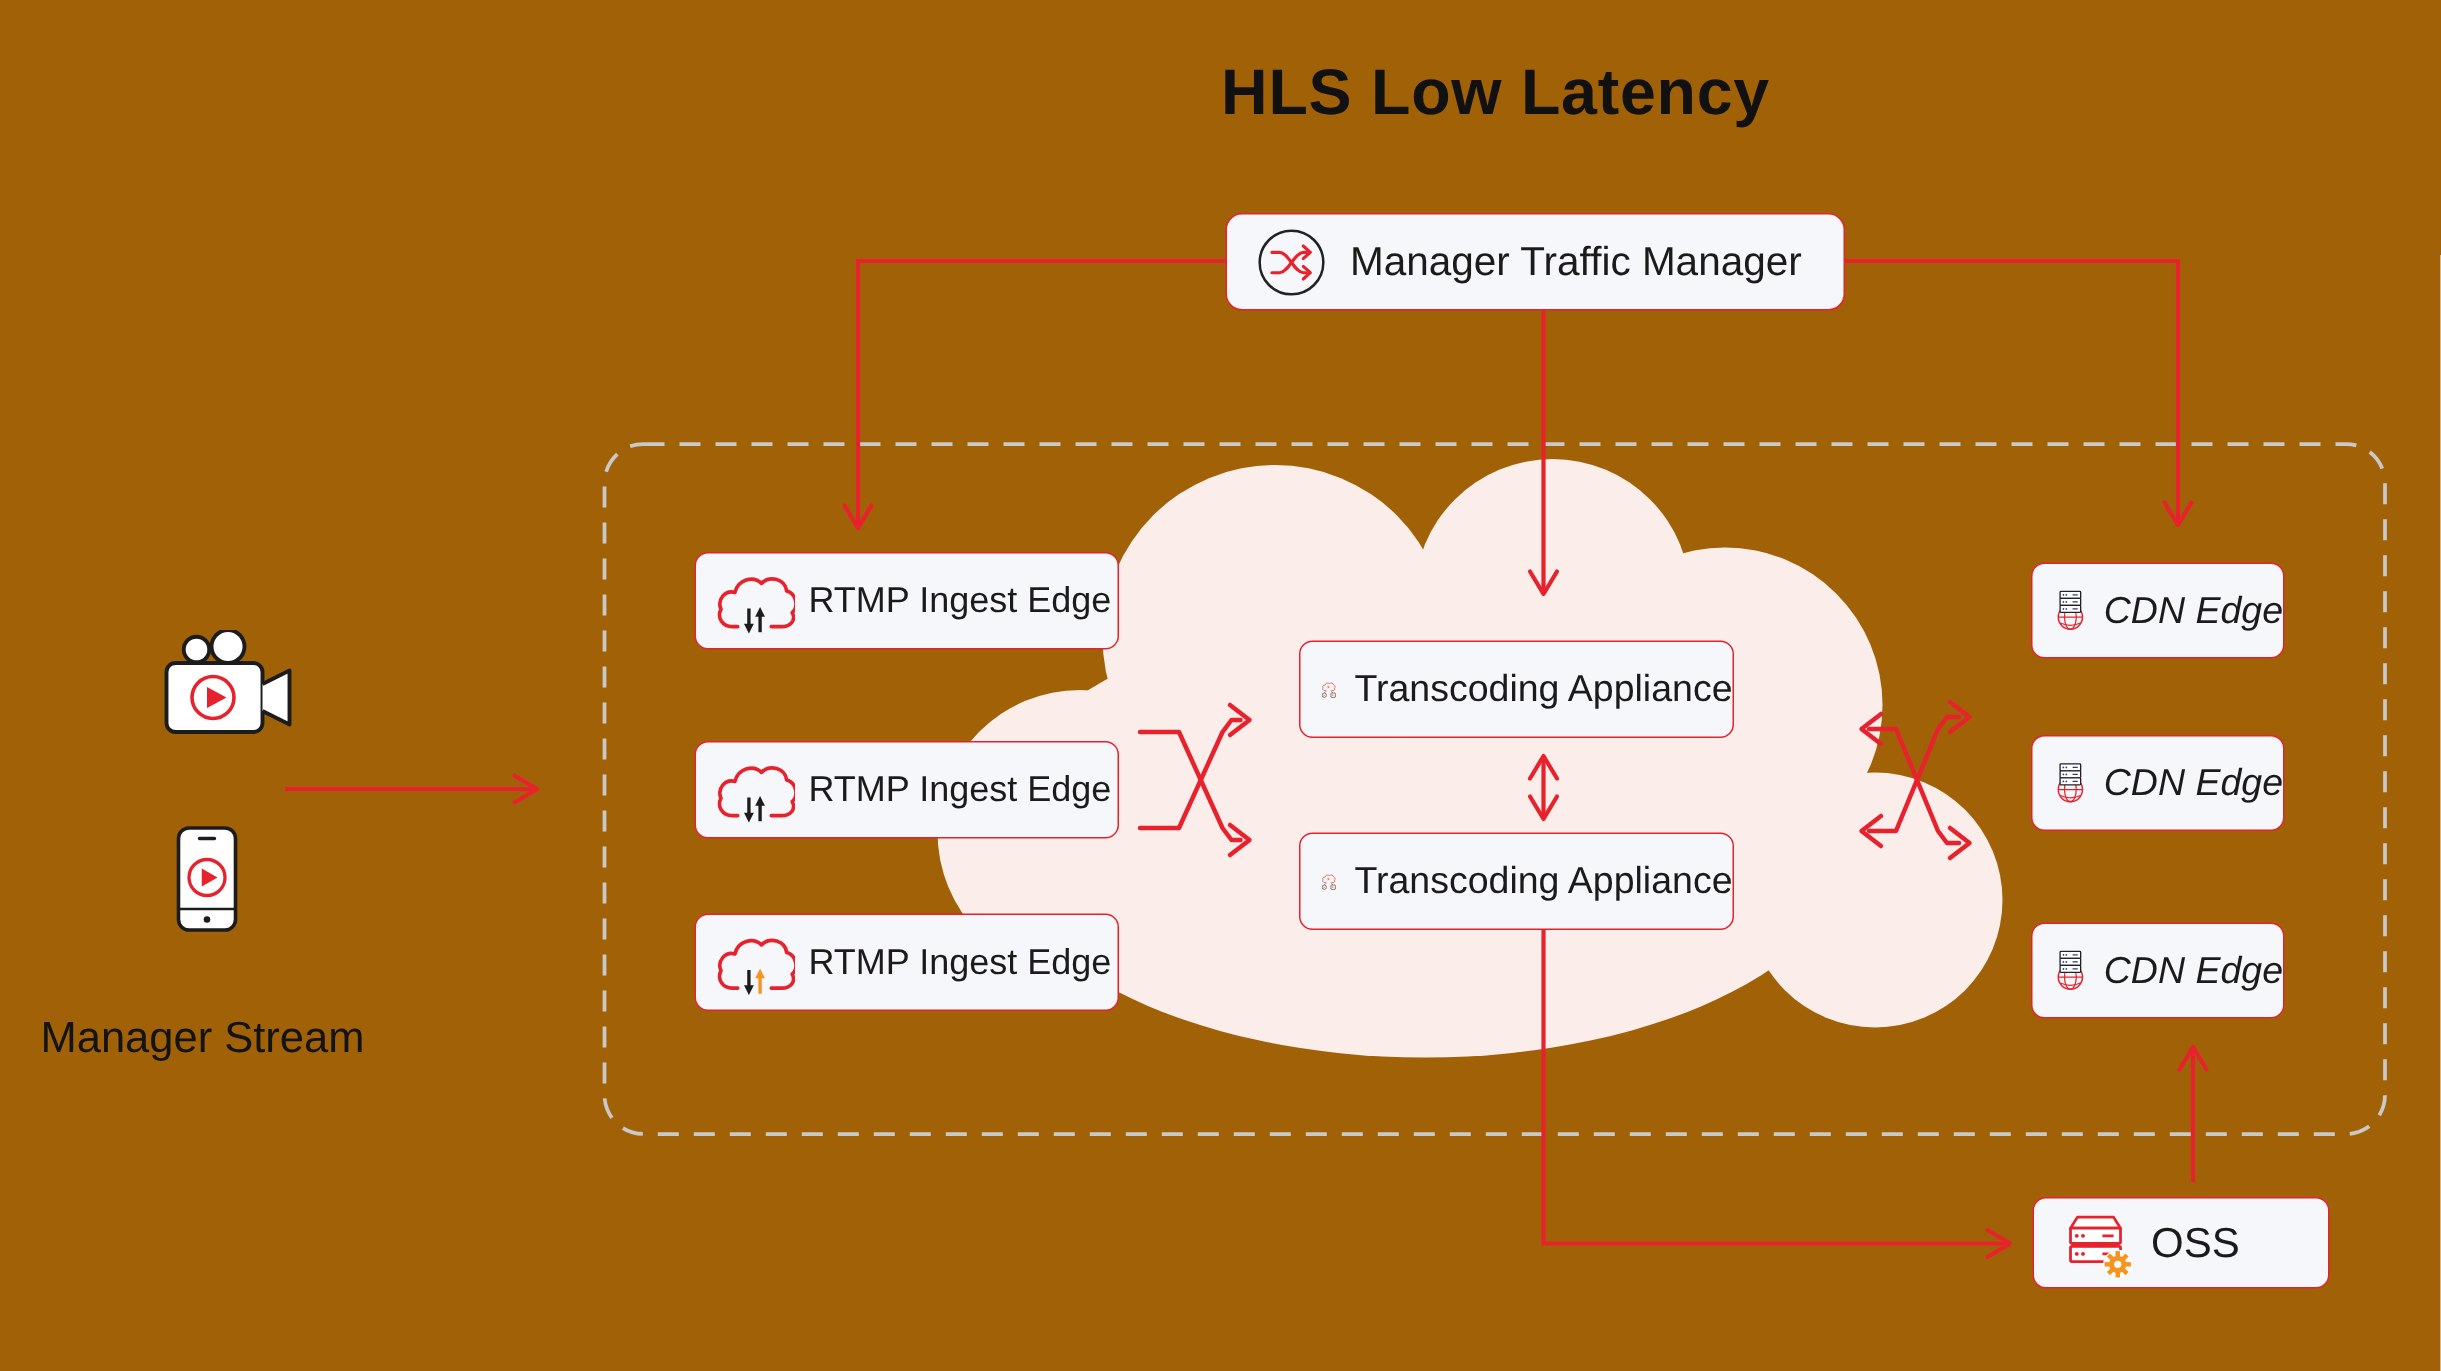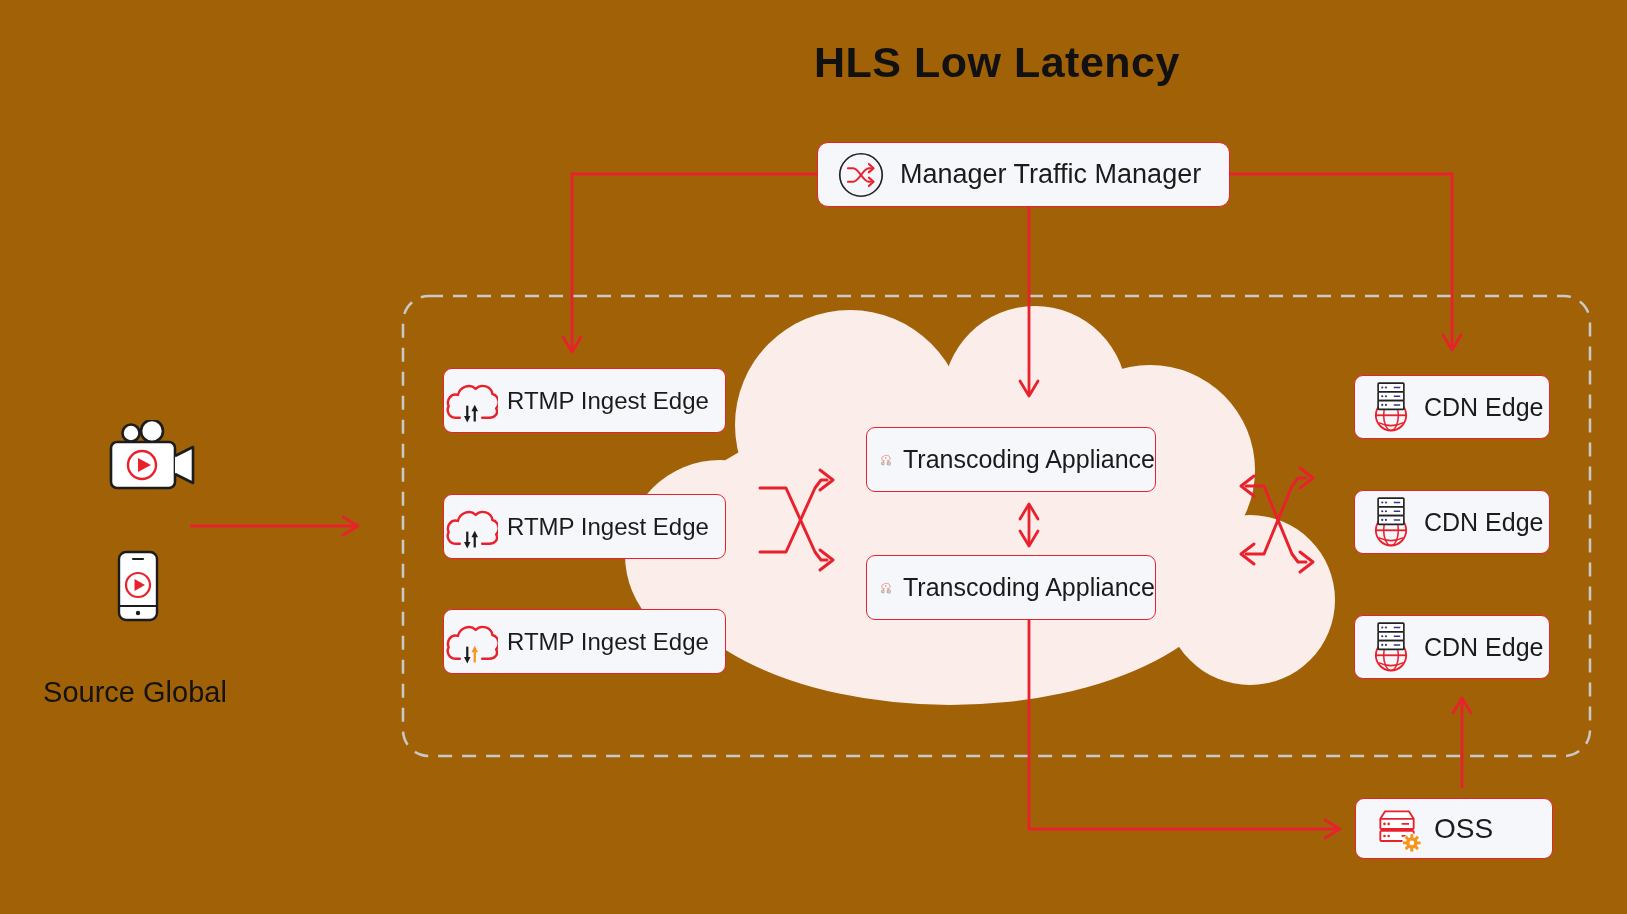--- a/index.html
+++ b/index.html
@@ -6,25 +6,25 @@
   .canvas{position:relative;width:1627px;height:914px;background:#a16207;overflow:hidden;
           font-family:"Liberation Sans", sans-serif;color:#161616;}
   .title{position:absolute;left:797px;top:38px;width:400px;text-align:center;
          font-size:43px;font-weight:700;letter-spacing:.5px;color:#111;}
   svg.overlay{position:absolute;left:0;top:0;z-index:1;pointer-events:none;}
   .node{position:absolute;z-index:2;display:flex;align-items:center;box-sizing:border-box;
         background:#f6f7fa;border:1.6px solid #e8222d;border-radius:9px;}
   .node .lbl{color:#1b1b1b;white-space:nowrap;}
   .gtm{left:817px;top:142px;width:413px;height:65px;padding-left:20px;gap:16px;border-radius:11px;}
   .gtm .lbl{font-size:27px;}
-  .rtmp{left:443px;width:283px;height:65px;gap:9px;}
+  .rtmp{left:463px;width:283px;height:65px;padding-left:12px;gap:9px;}
   .rtmp .lbl{font-size:24px;}
   .ta{left:866px;width:290px;height:65px;padding-left:14px;gap:12px;}
   .ta .lbl{font-size:25px;}
-  .cdn{left:1354px;width:196px;height:64px;padding-left:13px;gap:10px;}
+  .cdn{left:1354px;width:169px;height:64px;padding-left:13px;gap:10px;font-style:italic;}
   .cdn .lbl{font-size:25px;}
   .oss{left:1355px;top:798px;width:198px;height:61px;padding-left:16px;gap:12px;}
   .oss .lbl{font-size:28px;}
   .src-label{position:absolute;left:25px;top:676px;width:220px;text-align:center;
              font-size:29px;color:#131313;z-index:2;}
   .src-icon{position:absolute;z-index:2;}
 </style>
 </head>
 <body>
 
@@ -88,21 +88,21 @@
 
   <svg class="src-icon" style="left:116px;top:550px" width="44" height="72" viewBox="0 0 44 72">
     <rect x="3" y="2" width="38" height="68" rx="7" fill="#fff" stroke="#1c1c1c" stroke-width="2.4"></rect>
     <path d="M17 9 H27" stroke="#1c1c1c" stroke-width="2.2" stroke-linecap="round"></path>
     <path d="M3 56 H41" stroke="#1c1c1c" stroke-width="1.8"></path>
     <circle cx="22" cy="63" r="2.2" fill="#1c1c1c"></circle>
     <circle cx="22" cy="35" r="12" fill="none" stroke="#e8222d" stroke-width="2.2"></circle>
     <polygon points="18.5,29 29,35 18.5,41" fill="#e8222d"></polygon>
   </svg>
 
-  <div class="src-label">Source Global</div>
+  <div class="src-label">Manager Stream</div>
 
   <div class="node gtm">
     <svg width="46" height="46" viewBox="0 0 44 44">
       <circle cx="22" cy="22" r="20.3" fill="none" stroke="#222" stroke-width="1.6"></circle>
       <g fill="none" stroke="#e8222d" stroke-width="2" stroke-linecap="round" stroke-linejoin="round">
         <path d="M9.5 15.5 H14.5 C20 15.5 24 28.5 29.5 28.5 H31.5"></path>
         <path d="M9.5 28.5 H14.5 C20 28.5 24 15.5 29.5 15.5 H31.5"></path>
         <path d="M29.5 24.5 L34 28.5 L29.5 32.5"></path>
         <path d="M29.5 11.5 L34 15.5 L29.5 19.5"></path>
       </g>

